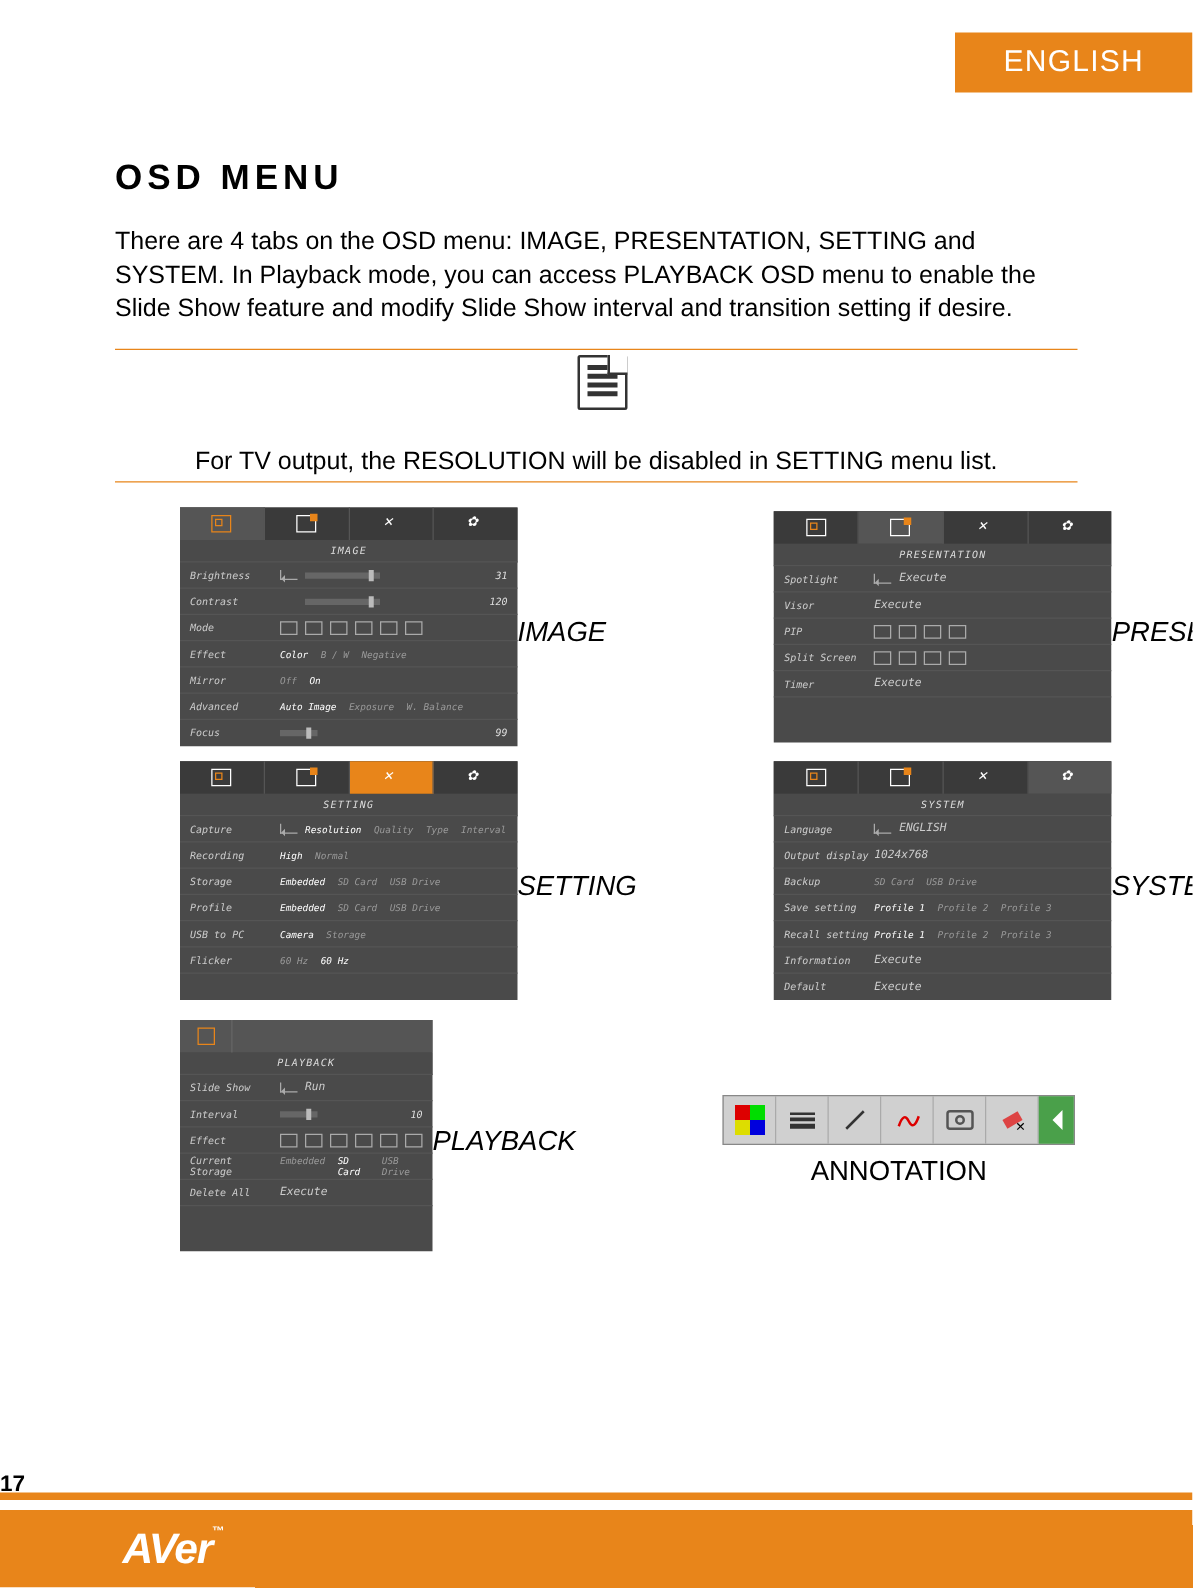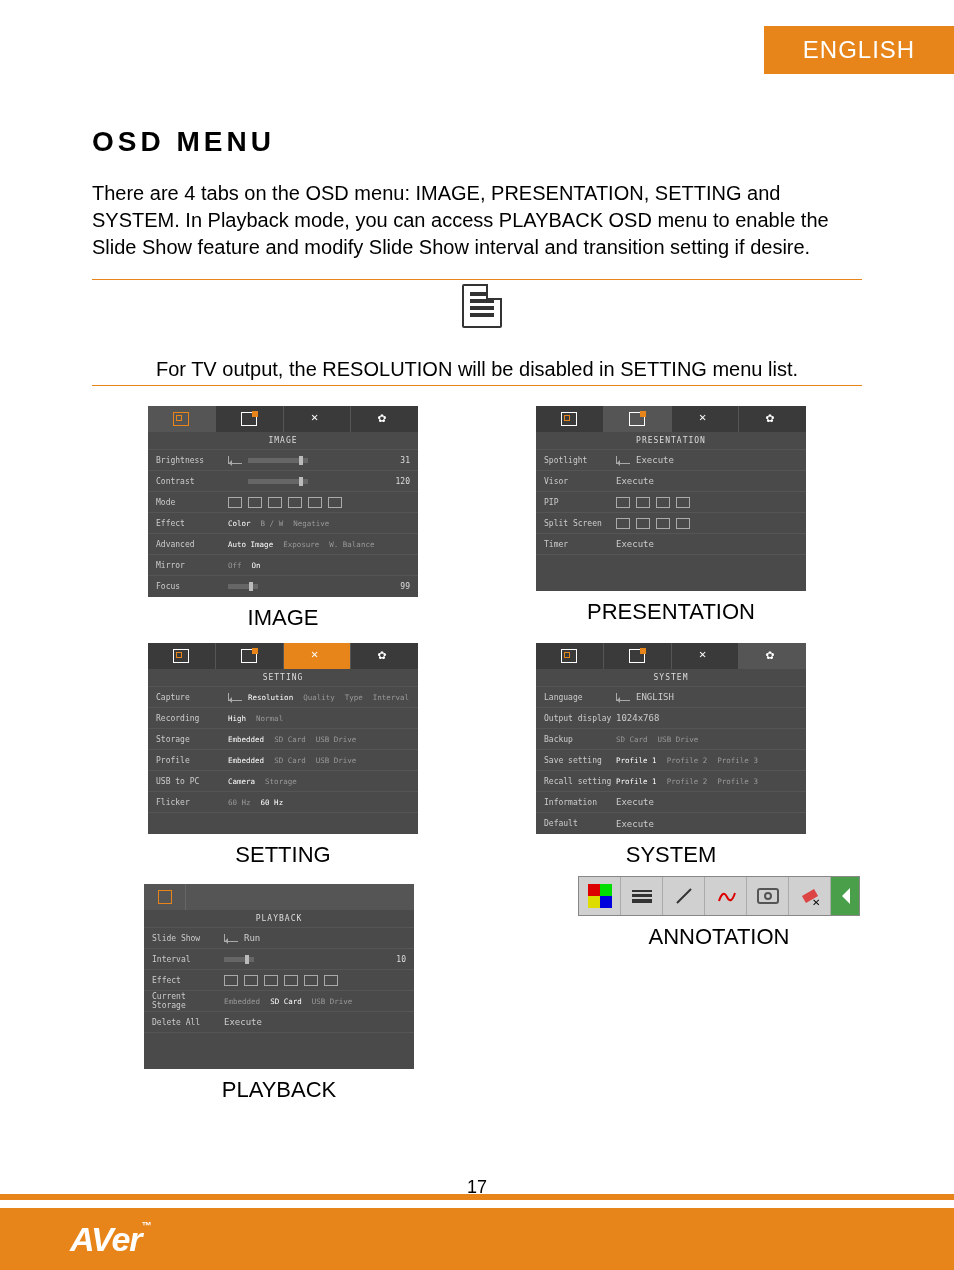--- a/index.html
+++ b/index.html
@@ -8,21 +8,21 @@
   .lang-tab { position: absolute; top: 26px; right: 0; width: 190px; height: 48px; background: #e8851a; color: #fff; font-size: 24px; display: flex; align-items: center; justify-content: center; letter-spacing: 1px; }
   .content { padding: 100px 92px 0 92px; }
   h1 { font-size: 28px; font-weight: bold; letter-spacing: 4px; margin-bottom: 22px; }
   .intro { font-size: 20px; line-height: 1.35; margin-bottom: 18px; }
   .note-row { display: flex; align-items: center; border-top: 1px solid #e8851a; border-bottom: 1px solid #e8851a; padding: 4px 0; margin-bottom: 20px; gap: 30px; flex-direction: column; }
   .note-icon { width: 40px; height: 44px; border: 2px solid #333; border-radius: 2px; position: relative; margin-left: 10px; flex: 0 0 auto; }
   .note-icon::before { content:""; position:absolute; top:6px; left:6px; right:6px; height:4px; background:#333; box-shadow: 0 7px 0 #333, 0 14px 0 #333, 0 21px 0 #333; }
   .note-icon::after { content:""; position:absolute; top:-2px; right:-2px; width:14px; height:14px; background:#fff; border-left:2px solid #333; border-bottom:2px solid #333; }
   .note-text { font-size: 20px; }
   .panels { display: grid; grid-template-columns: 1fr 1fr; column-gap: 110px; row-gap: 12px; padding: 0 52px; }
-  .panel-block { display:flex; flex-direction:column; align-items:center; }
+  .panel-block { display:flex; flex-direction:row; align-items:center;font-style:italic; }
   .panel { width: 270px; background:#4a4a4a; color:#ccc; font-size:9px; font-family: monospace; }
   .tab-row { display:flex; background:#3a3a3a; }
   .tab-cell { flex:1; height:26px; display:flex; align-items:center; justify-content:center; border-right:1px solid #555; }
   .tab-cell:last-child { border-right:none; }
   .tab-active { background:#555; }
   .ic { width:16px; height:14px; display:inline-block; }
   .ic-img { border:1.5px solid #e8851a; position:relative; }
   .ic-img::after{content:"";position:absolute;left:2px;top:2px;width:4px;height:4px;border:1px solid #e8851a;}
   .ic-pres { border:1.5px solid #fff; position:relative; }
   .ic-pres::after{content:"";position:absolute;right:-2px;top:-2px;width:6px;height:6px;background:#e8851a;}
@@ -46,22 +46,22 @@
   .caption { font-size:22px; margin-top:8px; }
   .playback-wrap { padding-left:52px; margin-top:16px; }
   .anno-wrap { position:absolute; right:94px; top:876px; display:flex; flex-direction:column; align-items:center; }
   .anno-bar { display:flex; background:#d0d0d0; border:1px solid #888; height:40px; }
   .anno-cell { width:42px; display:flex; align-items:center; justify-content:center; border-right:1px solid #aaa; position:relative; }
   .anno-cell:last-child{border-right:none;}
   .swatch { width:24px; height:24px; display:grid; grid-template-columns:1fr 1fr; grid-template-rows:1fr 1fr; }
   .footer { position:absolute; bottom:0; left:0; right:0; }
   .footer-line { height:6px; background:#e8851a; }
   .footer-bar { height:62px; background:#e8851a; display:flex; align-items:center; padding-left:70px; }
-  .page-num { text-align:center; font-size:18px; position:absolute; bottom:72px; left:0; right:0; }
-  .logo { color:#fff; font-size:34px; font-weight:bold; font-style:italic; letter-spacing:-1px; }
+  .page-num { font-size:18px; position:absolute; bottom:72px; left:0; right:0;font-weight:bold; }
+  .logo { color:#fff; font-size:34px; font-weight:bold; font-style:italic; letter-spacing:-1px;margin-left:28px; }
   .logo sup{font-size:10px;font-style:normal;vertical-align:top;}
   .empty-row { height:36px; }
   .play-tab { background:#555; height:26px; display:flex; }
   .play-tab-cell { width:42px; display:flex; align-items:center; justify-content:center; border-right:1px solid #666;}
   .ic-play { width:14px;height:14px;border:1.5px solid #e8851a; }
 </style>
 </head>
 <body>
 
 <div class="topbar"></div>
@@ -118,32 +118,32 @@
         </div>
         <div class="menu-row">
           <span class="menu-label">Effect</span>
           <div class="menu-opts">
               <span class="sel">Color</span>
               <span>B / W</span>
               <span>Negative</span>
             </div>
         </div>
         <div class="menu-row">
+          <span class="menu-label">Mirror</span>
+          <div class="menu-opts">
+              <span>Off</span>
+              <span class="sel">On</span>
+            </div>
+        </div>
+        <div class="menu-row">
           <span class="menu-label">Advanced</span>
           <div class="menu-opts">
               <span class="sel">Auto Image</span>
               <span>Exposure</span>
               <span>W. Balance</span>
-            </div>
-        </div>
-        <div class="menu-row">
-          <span class="menu-label">Mirror</span>
-          <div class="menu-opts">
-              <span>Off</span>
-              <span class="sel">On</span>
             </div>
         </div>
         <div class="menu-row">
           <span class="menu-label">Focus</span>
           <span class="slider" style="width:30px;"></span>
           <span class="menu-val">99</span>
         </div>
       </div>
       <div class="caption">IMAGE</div>
     </div>

